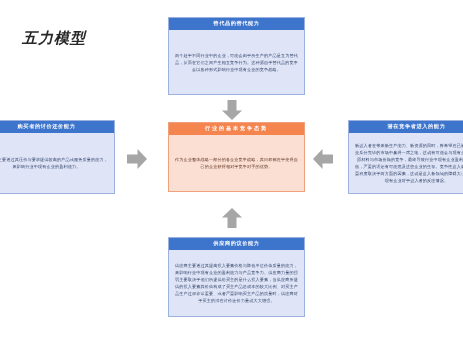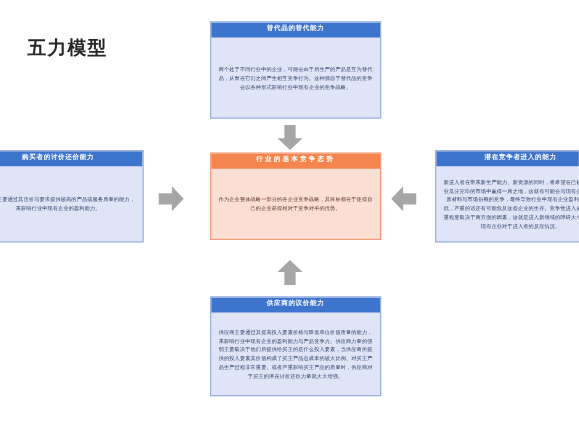--- a/index.html
+++ b/index.html
@@ -24,20 +24,21 @@
   
   #page-title {
     position: absolute;
     left: 22px;
     top: 29px;
     font-size: 15px;
     font-weight: 700;
     color: #262626;
     letter-spacing: 1px;
     white-space: nowrap;
+    font-style: italic;
   }
 
   
   .force-box {
     position: absolute;
     box-sizing: border-box;
     display: flex;
     flex-direction: column;
     border: 1px solid #9bb2e0;
     background: #dfe5f7;

